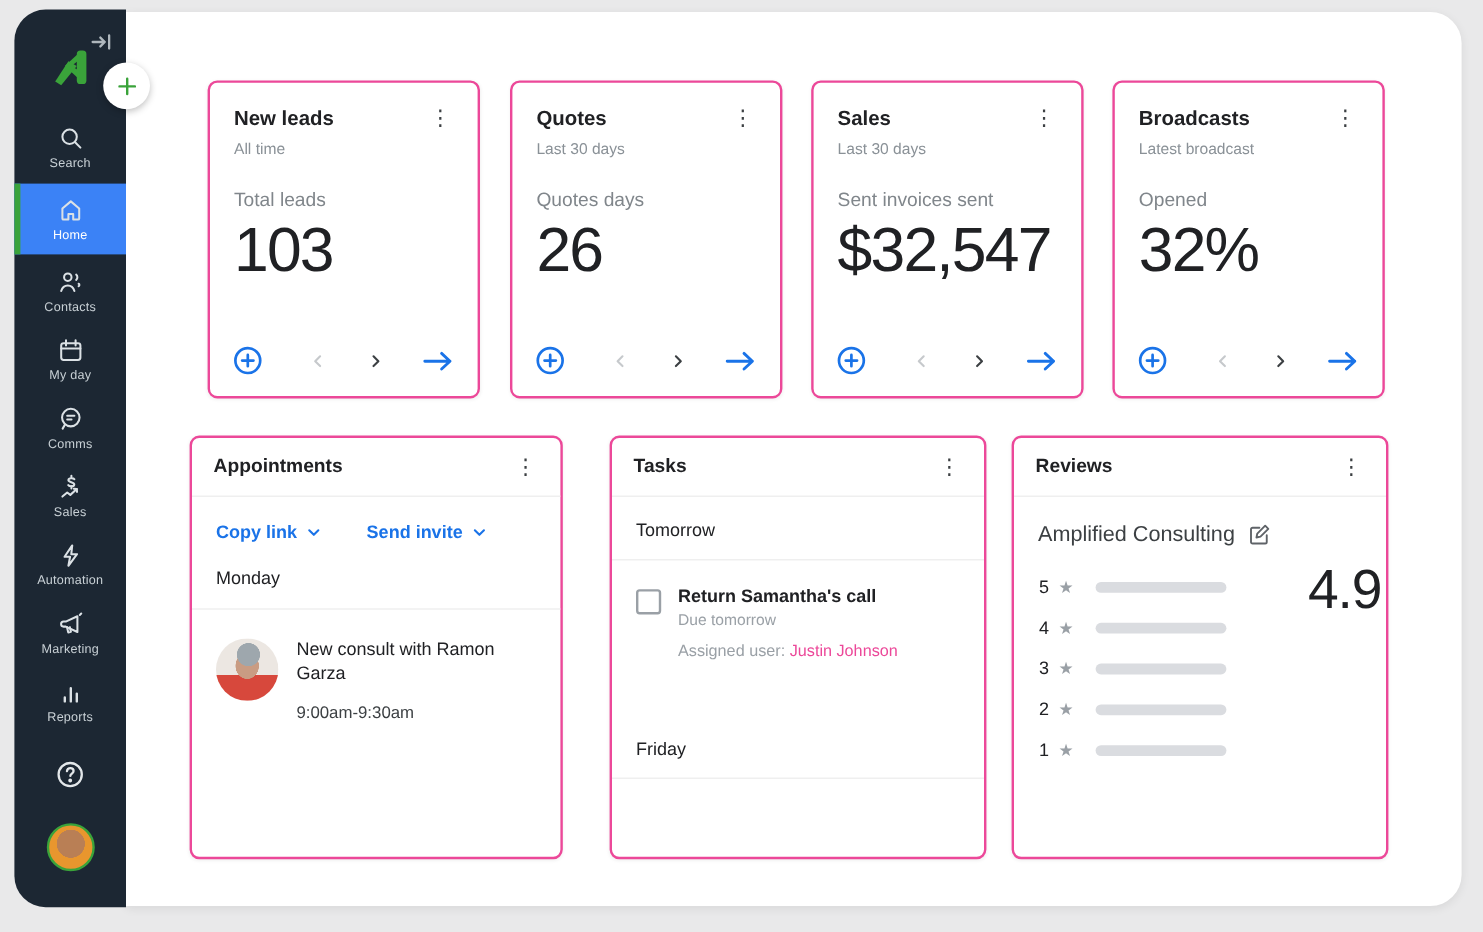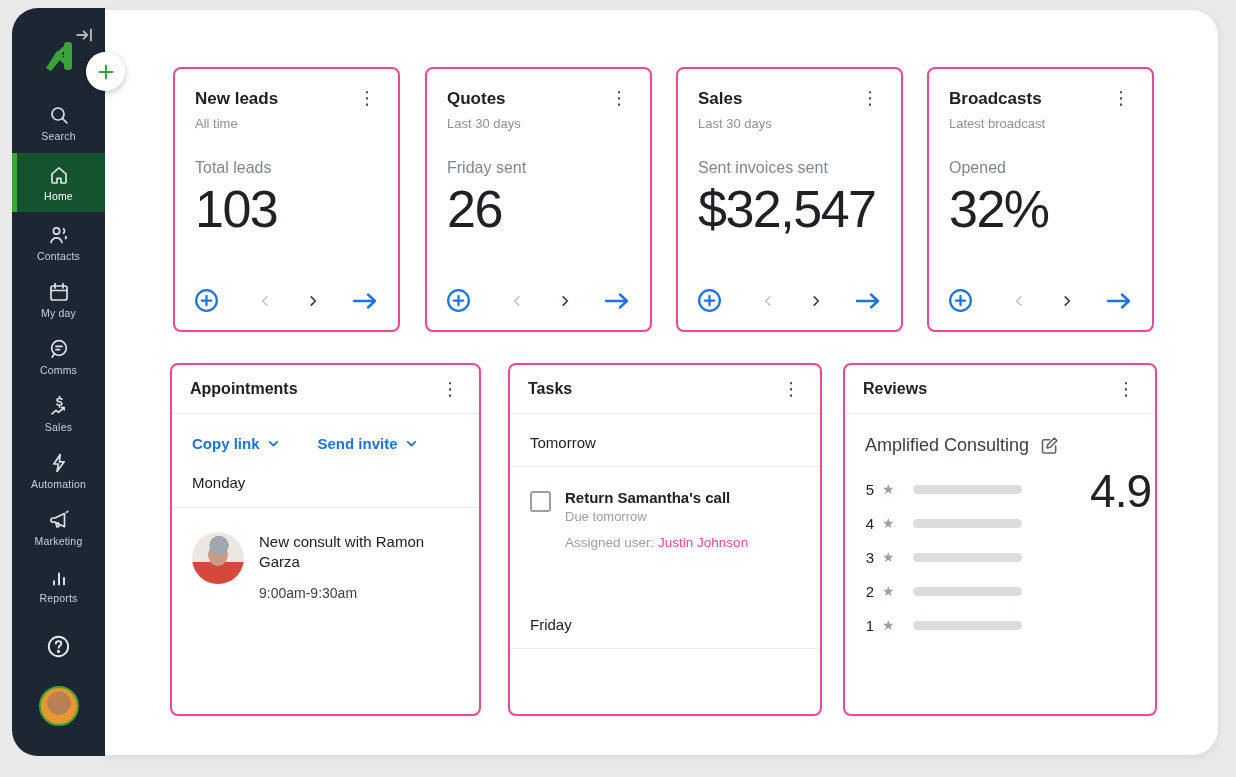--- a/index.html
+++ b/index.html
@@ -28,21 +28,21 @@
   .collapse-btn{ position:absolute; top:16px; right:9px; color:#aeb6bc; cursor:pointer; }
   .logo{ margin-top:30px; margin-bottom:22px; width:34px; height:36px; }
   .nav{ width:100%; display:flex; flex-direction:column; }
   .nav-item{
     position:relative; width:100%; height:53px; margin-bottom:4px;
     display:flex; flex-direction:column; align-items:center; justify-content:center;
     color:#dbe1e5; cursor:pointer;
   }
   .nav-item .icon{ width:24px; height:24px; display:block; }
   .nav-item .lbl{ font-size:10.5px; margin-top:3px; color:#c8d0d5; letter-spacing:.2px; }
-  .nav-item.active{ background:#14532d; height:59px; }
+  .nav-item.active{ background:#3b82f6; height:59px; }
   .nav-item.active .lbl{ color:#ffffff; }
   .nav-item.active::before{
     content:""; position:absolute; left:0; top:0; bottom:0; width:5px; background:#3aa33a;
   }
   .sidebar-bottom{ position:absolute; bottom:0; left:0; width:100%;
     display:flex; flex-direction:column; align-items:center; }
   .help-btn{ color:#e3e7ea; margin-bottom:22px; cursor:pointer; }
   .user-avatar{
     width:40px; height:40px; border-radius:50%; margin-bottom:30px; cursor:pointer;
     border:2.5px solid #3aa33a;
@@ -81,21 +81,21 @@
 
   
   .panel{ top:353px; height:353px; }
   .panel-head{
     height:49px; padding:0 18px; display:flex; align-items:center; justify-content:space-between;
     border-bottom:1px solid #ececec;
   }
   .panel-title{ font-size:16px; font-weight:600; color:#202124; }
 
   
-  #appointments{ left:65px; width:311px; }
+  #appointments{ left:53px; width:311px; }
   .appt-actions{ display:flex; gap:38px; padding:21px 20px 16px; }
   .link-btn{ display:flex; align-items:center; gap:7px; color:#1a73e8; font-size:15px; font-weight:700; cursor:pointer; }
   .day-heading{ font-size:15px; font-weight:500; color:#202124; padding:6px 20px 16px; border-bottom:1px solid #ececec; }
   .appt-item{ display:flex; gap:15px; padding:24px 20px; cursor:pointer; }
   .appt-avatar{
     width:52px; height:52px; border-radius:50%; flex-shrink:0;
     background:
       radial-gradient(circle at 52% 26%, #9ea7ad 0 20%, transparent 21%),
       radial-gradient(ellipse at 50% 44%, #c99c83 0 26%, transparent 27%),
       linear-gradient(180deg,#ece7e2 0 58%, #d7483c 58%);
@@ -173,21 +173,21 @@
       </span>
     </div>
   </div>
 
   <div class="card stat-card" style="left:320px">
     <div class="head">
       <div class="stat-title">Quotes</div>
       <div class="kebab">⋮</div>
     </div>
     <div class="stat-sub">Last 30 days</div>
-    <div class="stat-metric">Friday sent</div>
+    <div class="stat-metric">Quotes days</div>
     <div class="stat-value">26</div>
     <div class="stat-footer">
       <span class="icon-btn">
         <svg width="27" height="27" viewBox="0 0 24 24" fill="none" stroke="#1a73e8" stroke-width="2" stroke-linecap="round">
             <circle cx="12" cy="12" r="9.2"></circle>
             <path d="M12 7.8v8.4M7.8 12h8.4"></path>
           </svg>
       </span>
       <span class="chev-group">
         <span class="icon-btn">

